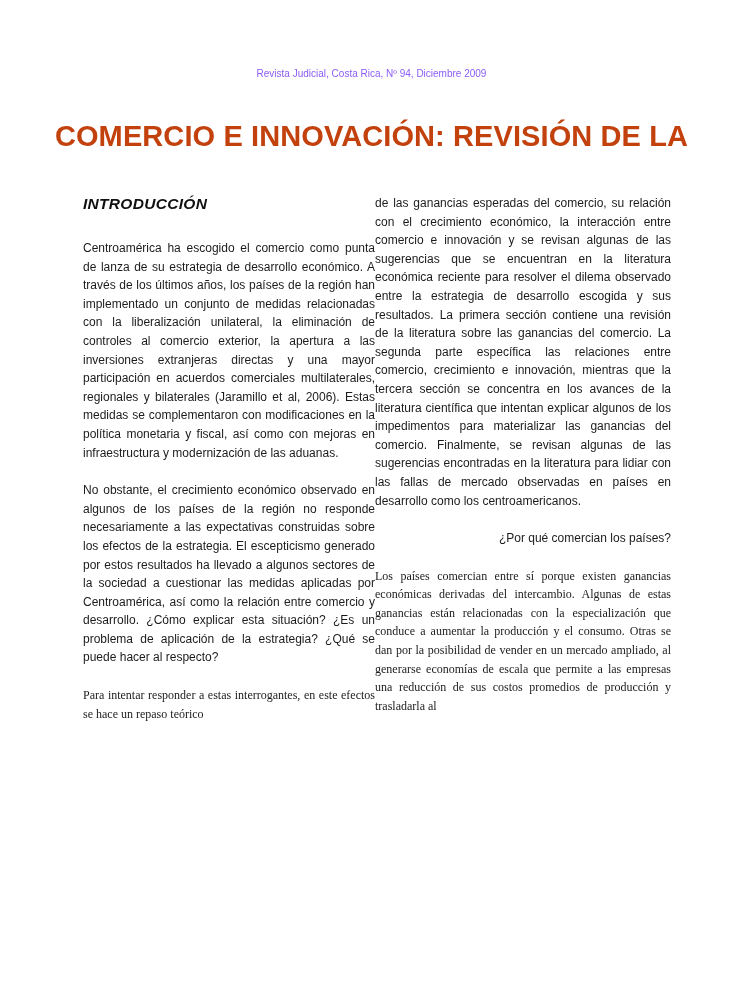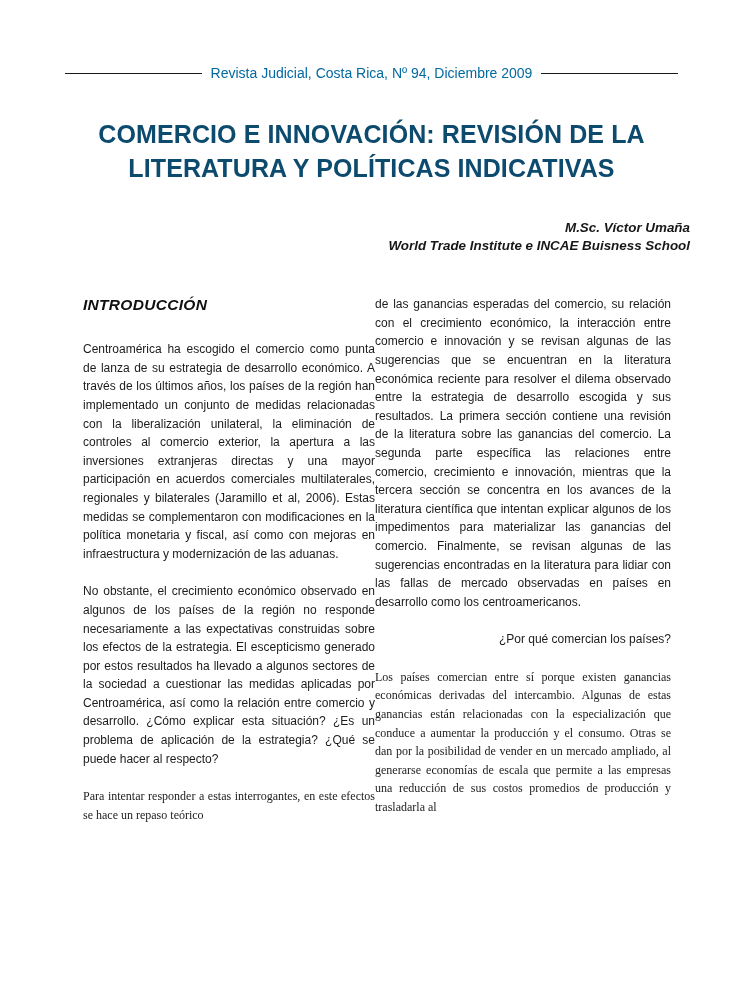--- a/index.html
+++ b/index.html
@@ -19,42 +19,43 @@
     width: 743px;
     height: 1000px;
     background: #ffffff;
   }
 
   
   .journal-header {
     margin: 66px 65px 0 65px;
     display: flex;
     align-items: center;
-    font-size: 14px;
+    font-size: 10px;
     line-height: 14px;
-    color: #0369a1;
+    color: #8b5cf6;
     white-space: nowrap;
+    flex-direction: column;
   }
   .journal-header .rule {
     flex: 1 1 auto;
     border-top: 1.5px solid #1a1a1a;
     height: 0;
   }
   .journal-header .journal-text {
     padding: 0 9px;
   }
 
   
   .article-title {
     margin: 37px 40px 16px 40px;
     text-align: center;
-    font-size: 25px;
+    font-size: 29px;
     font-weight: bold;
     line-height: 34px;
-    color: #0c4a6e;
+    color: #c2410c;
     letter-spacing: 0.1px;
   }
 
   
   .author-block {
     margin: 34px 53px 0 0;
     text-align: right;
     font-size: 13.4px;
     font-weight: bold;
     font-style: italic;
@@ -99,27 +100,22 @@
 <div class="page">
 
   <div class="journal-header">
     <span class="rule"></span>
     <span class="journal-text">Revista Judicial, Costa Rica, Nº 94, Diciembre 2009</span>
     <span class="rule"></span>
   </div>
 
   <h1 class="article-title">
     <div>COMERCIO E INNOVACIÓN: REVISIÓN DE LA</div>
-    <div>LITERATURA Y POLÍTICAS INDICATIVAS</div>
   </h1>
 
-  <div class="author-block">
-    <div>M.Sc. Víctor Umaña</div>
-    <div>World Trade Institute e INCAE Buisness School</div>
-  </div>
 
   <div class="columns">
 
     <div class="col-left">
       <h2 class="section-heading">INTRODUCCIÓN</h2>
       <p class="body-para">Centroamérica ha escogido el comercio como punta de lanza de su estrategia de desarrollo económico. A través de los últimos años, los países de la región han implementado un conjunto de medidas relacionadas con la liberalización unilateral, la eliminación de controles al comercio exterior, la apertura a las inversiones extranjeras directas y una mayor participación en acuerdos comerciales multilaterales, regionales y bilaterales (Jaramillo et al, 2006). Estas medidas se complementaron con modificaciones en la política monetaria y fiscal, así como con mejoras en infraestructura y modernización de las aduanas.</p>
       <p class="body-para">No obstante, el crecimiento económico observado en algunos de los países de la región no responde necesariamente a las expectativas construidas sobre los efectos de la estrategia. El escepticismo generado por estos resultados ha llevado a algunos sectores de la sociedad a cuestionar las medidas aplicadas por Centroamérica, así como la relación entre comercio y desarrollo. ¿Cómo explicar esta situación? ¿Es un problema de aplicación de la estrategia? ¿Qué se puede hacer al respecto?</p>
       <p class="body-para">Para intentar responder a estas interrogantes, en este efectos se hace un repaso teórico</p>
     </div>
 

